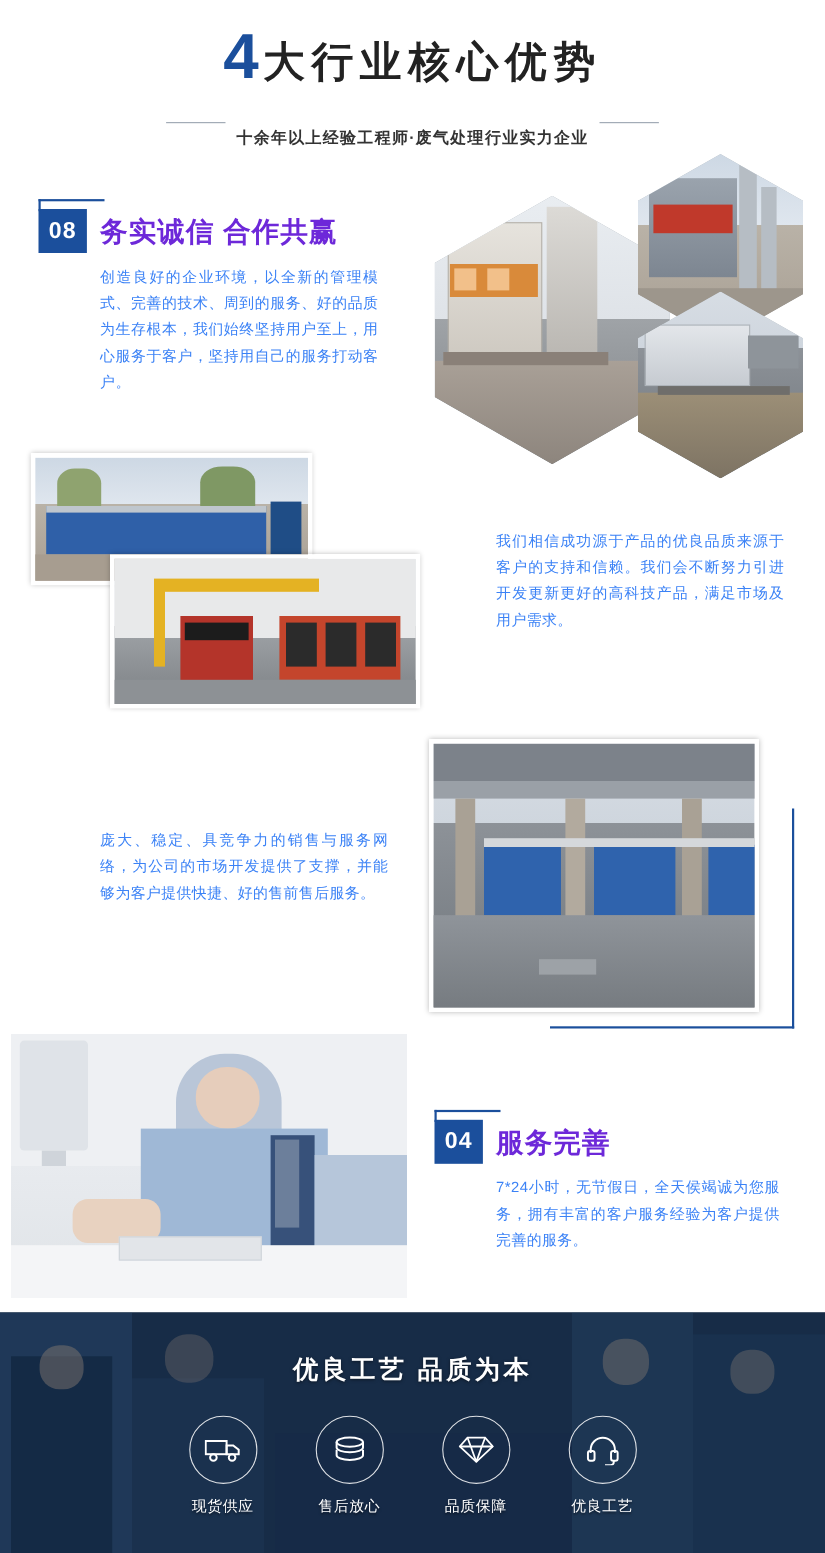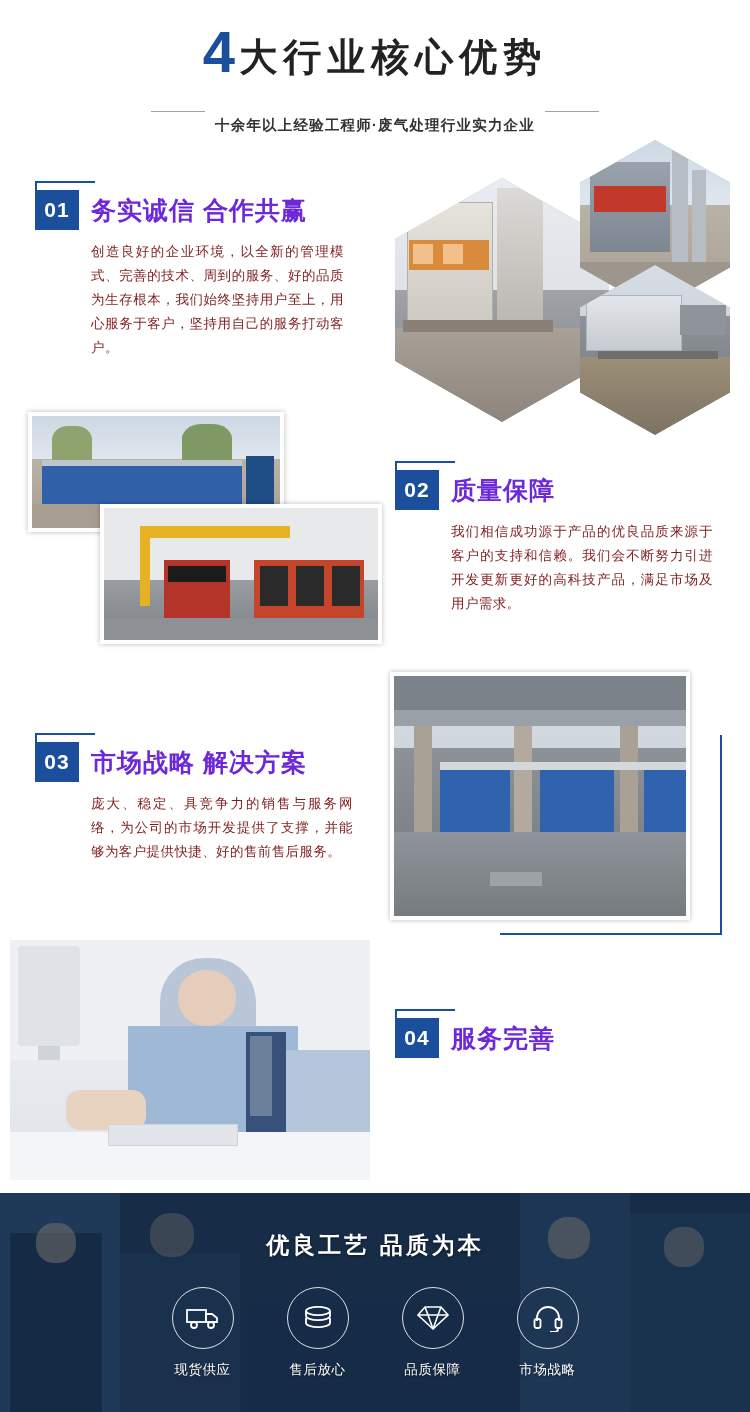--- a/index.html
+++ b/index.html
@@ -41,21 +41,21 @@
   .numbox-wrap { position:relative; }
   .numbox-wrap:before {
     content:""; position:absolute; left:0; top:-9px; width:58px; height:9px;
     border-top:2px solid #1b4f9c; border-left:2px solid #1b4f9c;
   }
   .h-title {
     font-size:25px; font-weight:bold; color:#6d28d9; letter-spacing:1px;
     margin-left:12px; margin-top:4px; white-space:nowrap;
   }
   .body-text {
-    margin-top:10px; font-size:13.5px; line-height:24px; color:#7f1d1d;
+    margin-top:10px; font-size:13.5px; line-height:24px; color:#3b82f6;
     letter-spacing:0.4px; text-align:justify;
   }
   
   .photo { position:relative; overflow:hidden; background:#c9ced4; }
   .frame { border:4px solid #fff; box-shadow:0 0 5px rgba(0,0,0,.28); }
   
   .scene-a {
     background:
       linear-gradient(#cdd8e4 0%, #dfe6ee 38%, #b9b2a7 38%, #a79e92 100%);
   }
@@ -129,21 +129,21 @@
       <span class="sub-line"></span>
       <span class="subtitle">十余年以上经验工程师·废气处理行业实力企业</span>
       <span class="sub-line"></span>
     </div>
   </div>
 </div>
 
 <div class="txtblock" style="left:35px; top:190px; width:310px;">
   <div class="head-line">
     <div class="numbox-wrap">
-      <div class="numbox">01</div>
+      <div class="numbox">08</div>
     </div>
     <div class="h-title">务实诚信 合作共赢</div>
   </div>
   <div class="body-text" style="margin-left:56px; width:253px;">创造良好的企业环境，以全新的管理模式、完善的技术、周到的服务、好的品质为生存根本，我们始终坚持用户至上，用心服务于客户，坚持用自己的服务打动客户。</div>
 </div>
 
 <div class="hexwrap" style="left:395px; top:140px; width:340px; height:255px;">
 
   <div class="hex hex-big" style="left:0px; top:38px;">
     <div class="hex-in scene-b">
@@ -194,51 +194,39 @@
     <div class="mach" style="left:64px; top:58px; width:58px; height:16px; background:#1c1c1c;"></div>
     <div class="mach" style="left:150px; top:52px; width:110px; height:58px; background:#c4452c;"></div>
     <div class="mach" style="left:156px; top:58px; width:28px; height:40px; background:#2b2b2b;"></div>
     <div class="mach" style="left:192px; top:58px; width:28px; height:40px; background:#2b2b2b;"></div>
     <div class="mach" style="left:228px; top:58px; width:28px; height:40px; background:#2b2b2b;"></div>
     <div class="mach" style="left:0; top:110px; width:282px; height:30px; background:#8d9195;"></div>
   </div>
 </div>
 
 <div class="txtblock" style="left:395px; top:470px; width:320px;">
-  <div class="head-line">
-    <div class="numbox-wrap">
-      <div class="numbox">02</div>
-    </div>
-    <div class="h-title">质量保障</div>
-  </div>
   <div class="body-text" style="margin-left:56px; width:262px;">我们相信成功源于产品的优良品质来源于客户的支持和信赖。我们会不断努力引进开发更新更好的高科技产品，满足市场及用户需求。</div>
 </div>
 
 <div class="lbracket" style="left:500px; top:735px; width:222px; height:200px;"></div>
 <div class="photo frame scene-c" style="left:390px; top:672px; width:300px; height:248px; position:absolute;">
   <div class="mach" style="left:0; top:0; width:300px; height:34px; background:#7c828a;"></div>
   <div class="mach" style="left:0; top:34px; width:300px; height:16px; background:#9aa0a7;"></div>
   <div class="mach" style="left:20px; top:50px; width:18px; height:120px; background:#a9a195;"></div>
   <div class="mach" style="left:120px; top:50px; width:18px; height:120px; background:#b2aa9e;"></div>
   <div class="mach" style="left:226px; top:50px; width:18px; height:120px; background:#a9a195;"></div>
   <div class="mach" style="left:46px; top:92px; width:70px; height:64px; background:#2f63ad;"></div>
   <div class="mach" style="left:146px; top:92px; width:74px; height:64px; background:#2f63ad;"></div>
   <div class="mach" style="left:250px; top:92px; width:46px; height:64px; background:#2f63ad;"></div>
   <div class="mach" style="left:46px; top:86px; width:250px; height:8px; background:#d5d8db;"></div>
   <div class="mach" style="left:0; top:156px; width:300px; height:92px; background:linear-gradient(#8f949a,#74797e);"></div>
   <div class="mach" style="left:96px; top:196px; width:52px; height:14px; background:#9da2a7;"></div>
 </div>
 
 <div class="txtblock" style="left:35px; top:742px; width:320px;">
-  <div class="head-line">
-    <div class="numbox-wrap">
-      <div class="numbox">03</div>
-    </div>
-    <div class="h-title">市场战略 解决方案</div>
-  </div>
   <div class="body-text" style="margin-left:56px; width:262px;">庞大、稳定、具竞争力的销售与服务网络，为公司的市场开发提供了支撑，并能够为客户提供快捷、好的售前售后服务。</div>
 </div>
 
 <div class="photo scene-office" style="left:10px; top:940px; width:360px; height:240px; position:absolute;">
   <div class="mach" style="left:0; top:0; width:360px; height:120px; background:#eef0f3;"></div>
   <div class="mach" style="left:8px; top:6px; width:62px; height:100px; background:#dfe3e8; border-radius:4px;"></div>
   <div class="mach" style="left:28px; top:106px; width:22px; height:14px; background:#cfd4da;"></div>
   <div class="mach" style="left:150px; top:18px; width:96px; height:96px; background:#b9c6d8; border-radius:46% 46% 0 0;"></div>
   <div class="mach" style="left:168px; top:30px; width:58px; height:56px; background:#e6cdbb; border-radius:48%;"></div>
   <div class="mach" style="left:118px; top:86px; width:170px; height:110px; background:#9fb8d6;"></div>
@@ -250,20 +238,21 @@
   <div class="mach" style="left:98px; top:184px; width:130px; height:22px; background:#e2e5e9; border:1px solid #cfd4da;"></div>
 </div>
 
 <div class="txtblock" style="left:395px; top:1018px; width:320px;">
   <div class="head-line">
     <div class="numbox-wrap">
       <div class="numbox">04</div>
     </div>
     <div class="h-title">服务完善</div>
   </div>
+  <div class="body-text" style="margin-left:56px; width:258px;">7*24小时，无节假日，全天侯竭诚为您服务，拥有丰富的客户服务经验为客户提供完善的服务。</div>
 </div>
 
 <div class="footer">
   <div class="footer-bg">
     <svg width="750" height="219" viewBox="0 0 750 219" preserveAspectRatio="none">
       <rect width="750" height="219" fill="#1c3350"></rect>
       <rect x="0" y="0" width="120" height="219" fill="#2a4a6f"></rect>
       <rect x="10" y="40" width="92" height="179" fill="#16304e"></rect>
       <rect x="36" y="30" width="40" height="40" rx="18" fill="#d8b79a" opacity=".5"></rect>
       <rect x="120" y="60" width="120" height="159" fill="#243f61" opacity=".8"></rect>
@@ -314,17 +303,17 @@
 
     <div class="f-item">
       <div class="f-circle">
         <svg width="30" height="28" viewBox="0 0 30 28" fill="none" stroke="#ffffff" stroke-width="1.8">
           <path d="M4 17v-3a11 11 0 0 1 22 0v3"></path>
           <rect x="1.5" y="15" width="6" height="9" rx="2"></rect>
           <rect x="22.5" y="15" width="6" height="9" rx="2"></rect>
           <path d="M25 24v1a3 3 0 0 1-3 3h-5"></path>
         </svg>
       </div>
-      <div class="f-label">市场战略</div>
+      <div class="f-label">优良工艺</div>
     </div>
 
   </div>
 </div>
 
 </body></html>

